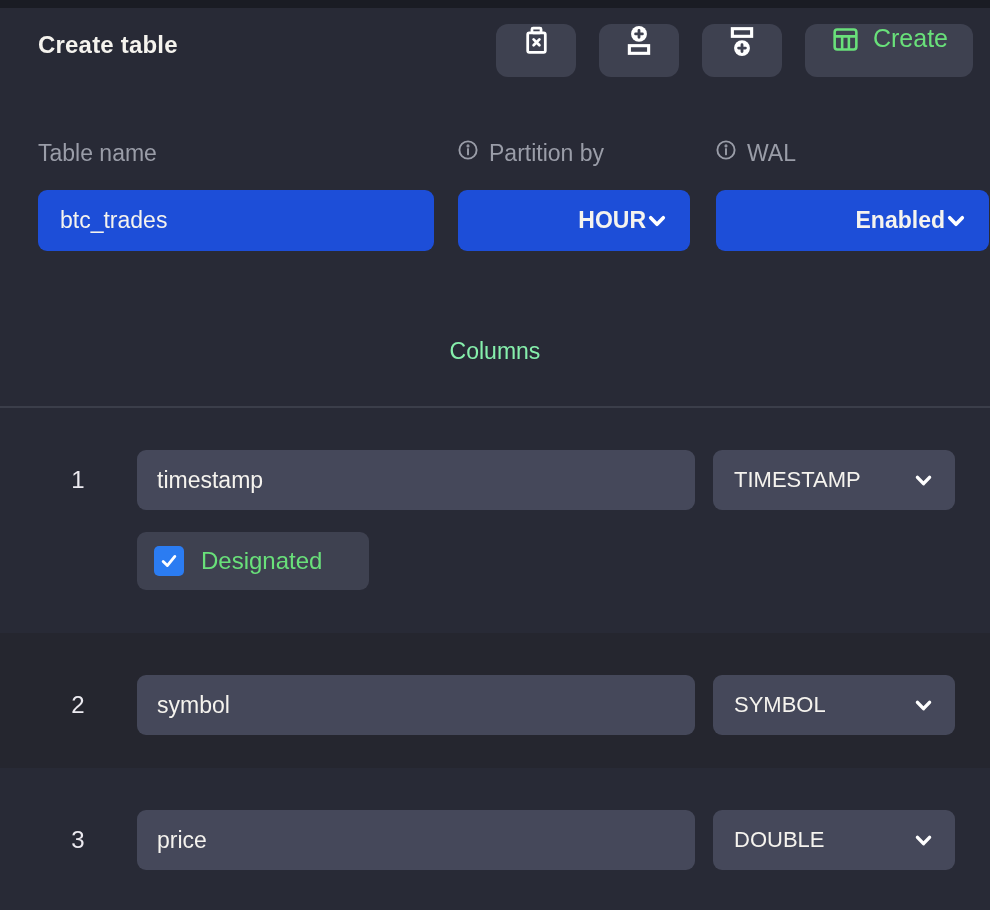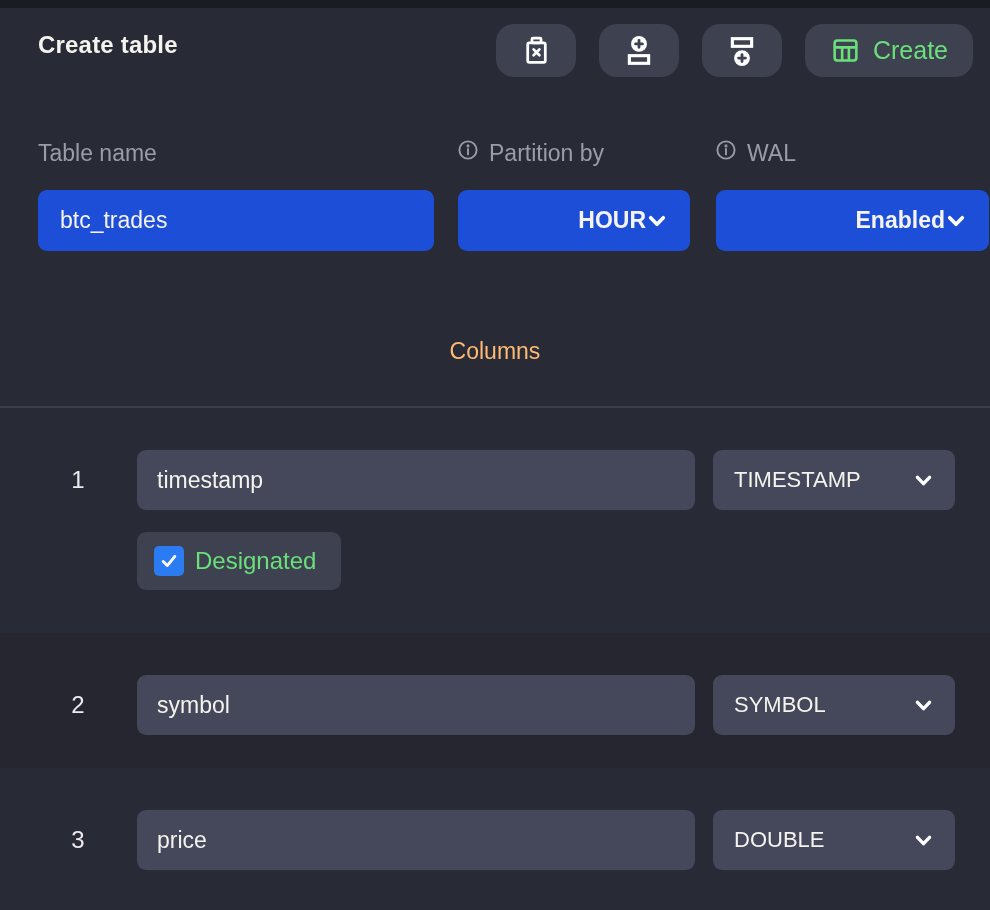--- a/index.html
+++ b/index.html
@@ -19,22 +19,22 @@
   .page-title {
     position: absolute; left: 38px; top: 31px;
     font-size: 24px; font-weight: 700; color: #f5f3ee;
     letter-spacing: 0.2px;
   }
   .toolbar {
     position: absolute; top: 24px; right: 17px;
     display: flex; gap: 23px; align-items: center;
   }
   .tbtn {
-    height: 53px; background: #3e4150; border: none; border-radius: 18px;
-    display: flex; align-items: center; justify-content: center;
+    height: 53px; background: #3e4150; border: none; border-radius: 12px;
+    display: flex; justify-content: center;
     cursor: pointer; color: #ffffff;
   }
   .tbtn.icon-only { width: 80px; }
   .tbtn.create { width: 168px; gap: 12px; color: #69e07a; font-size: 25px; }
   .tbtn svg { display: block; }
   
   .field-label {
     position: absolute; top: 139px; height: 28px;
     display: flex; align-items: center; gap: 9px;
     color: #9a9da8; font-size: 23px;
@@ -54,21 +54,21 @@
     display: flex; align-items: center; justify-content: flex-end;
     cursor: pointer;
     font-weight: bold;
   }
   .sel-partition { left: 458px; width: 232px; }
   .sel-wal { left: 716px; width: 273px; }
   .chevron svg { display: block; }
   
   .columns-title {
     position: absolute; top: 338px; left: 0; width: 990px;
-    text-align: center; font-size: 23px; color: #fdba74;
+    text-align: center; font-size: 23px; color: #86efac;
   }
   .divider {
     position: absolute; top: 406px; left: 0; width: 990px; height: 2px;
     background: #3b3e4a;
   }
   
   .col-row { position: absolute; left: 0; width: 990px; }
   .row-1 { top: 408px; height: 225px; background: #282a36; }
   .row-2 { top: 633px; height: 135px; background: #25262f; }
   .row-3 { top: 768px; height: 142px; background: #282a36; }
@@ -83,23 +83,23 @@
     color: #f5f3ee; font-size: 23px; padding: 0 20px;
     font-family: "Liberation Sans", "DejaVu Sans", sans-serif; outline: none;
   }
   .col-type-select {
     position: absolute; left: 713px; top: 42px; width: 242px; height: 60px;
     background: #45485a; border-radius: 9px;
     display: flex; align-items: center; justify-content: space-between;
     padding: 0 21px; font-size: 22px; color: #f5f3ee; cursor: pointer;
   }
   .designated-btn {
-    position: absolute; left: 137px; top: 124px; width: 204px; height: 58px;
+    position: absolute; left: 137px; top: 124px; width: 232px; height: 58px;
     background: #3e4150; border: none; border-radius: 9px;
-    display: flex; align-items: center; gap: 11px; padding: 0 17px;
+    display: flex; align-items: center; gap: 17px; padding: 0 17px;
     cursor: pointer;
   }
   .checkbox {
     width: 30px; height: 30px; border-radius: 5px; background: #2b7cf2;
     display: flex; align-items: center; justify-content: center; flex: none;
   }
   .designated-label { color: #69e07a; font-size: 24px; }
 </style>
 </head>
 <body>

